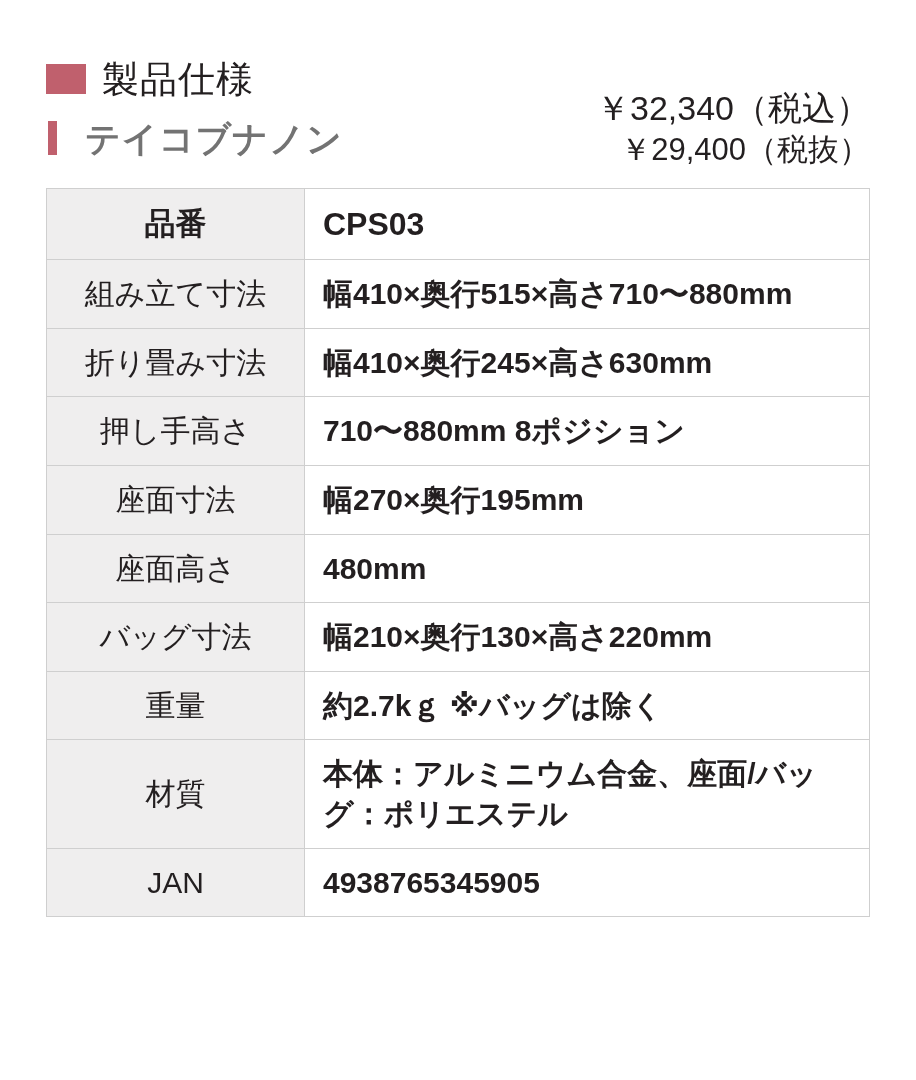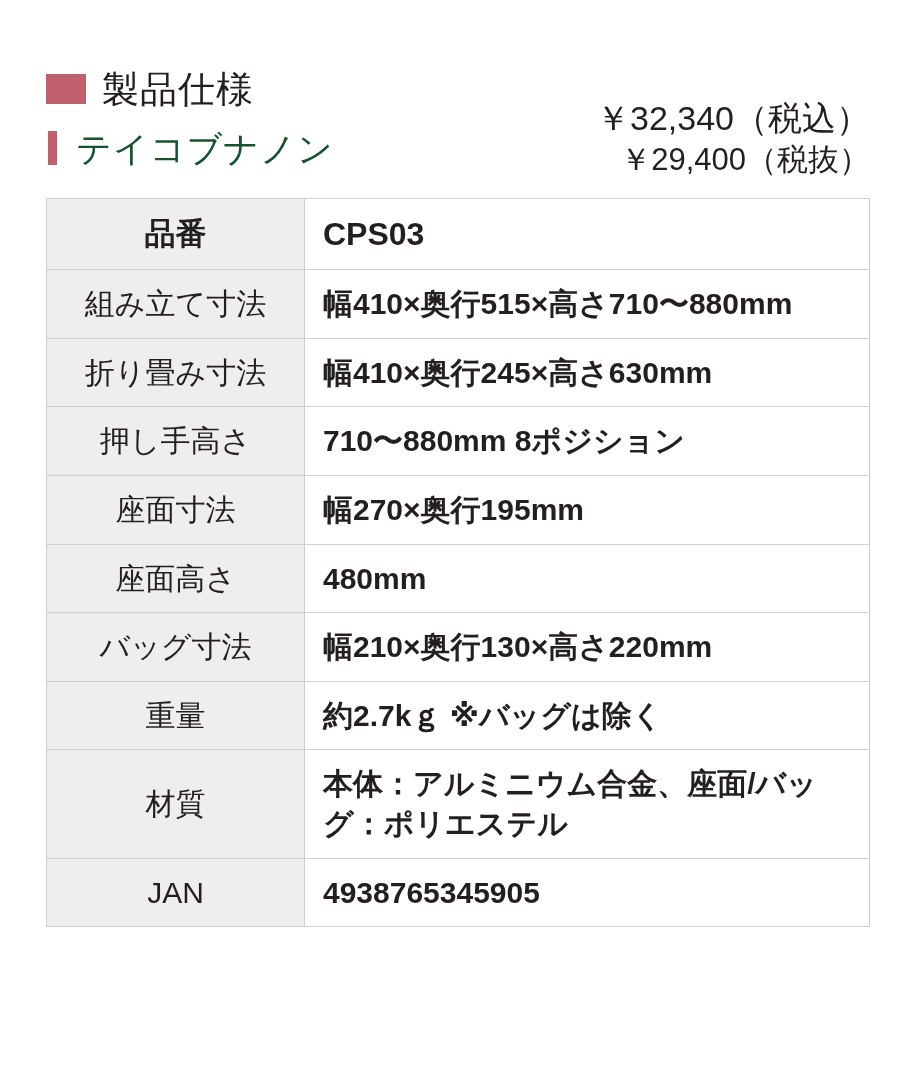--- a/index.html
+++ b/index.html
@@ -12,21 +12,21 @@
     height: 1080px;
     font-family: "Liberation Sans", "DejaVu Sans", sans-serif;
     color: #231f20;
     overflow: hidden;
   }
   .page {
     position: relative;
     width: 916px;
     height: 1080px;
     box-sizing: border-box;
-    padding: 10px 46px;
+    padding: 0 46px;
   }
 
   
   .header {
     position: relative;
     padding-top: 52px;
   }
   .title-row {
     display: flex;
     align-items: center;
@@ -54,24 +54,24 @@
   }
   .subtitle-row .marker-bar {
     width: 9px;
     height: 34px;
     background: #c0606d;
     flex: 0 0 auto;
     margin-left: 2px;
   }
   .subtitle-row .subtitle-text {
     font-size: 35px;
-    font-weight: 400;
+    font-weight: 700;
     letter-spacing: 1px;
-    margin-left: 19px;
-    color: #14532d;
+    margin-left: 28px;
+    color: #737373;
     line-height: 1;
   }
 
   .price-block {
     position: absolute;
     right: 0;
     top: 88px;
     text-align: right;
     line-height: 1.18;
   }

